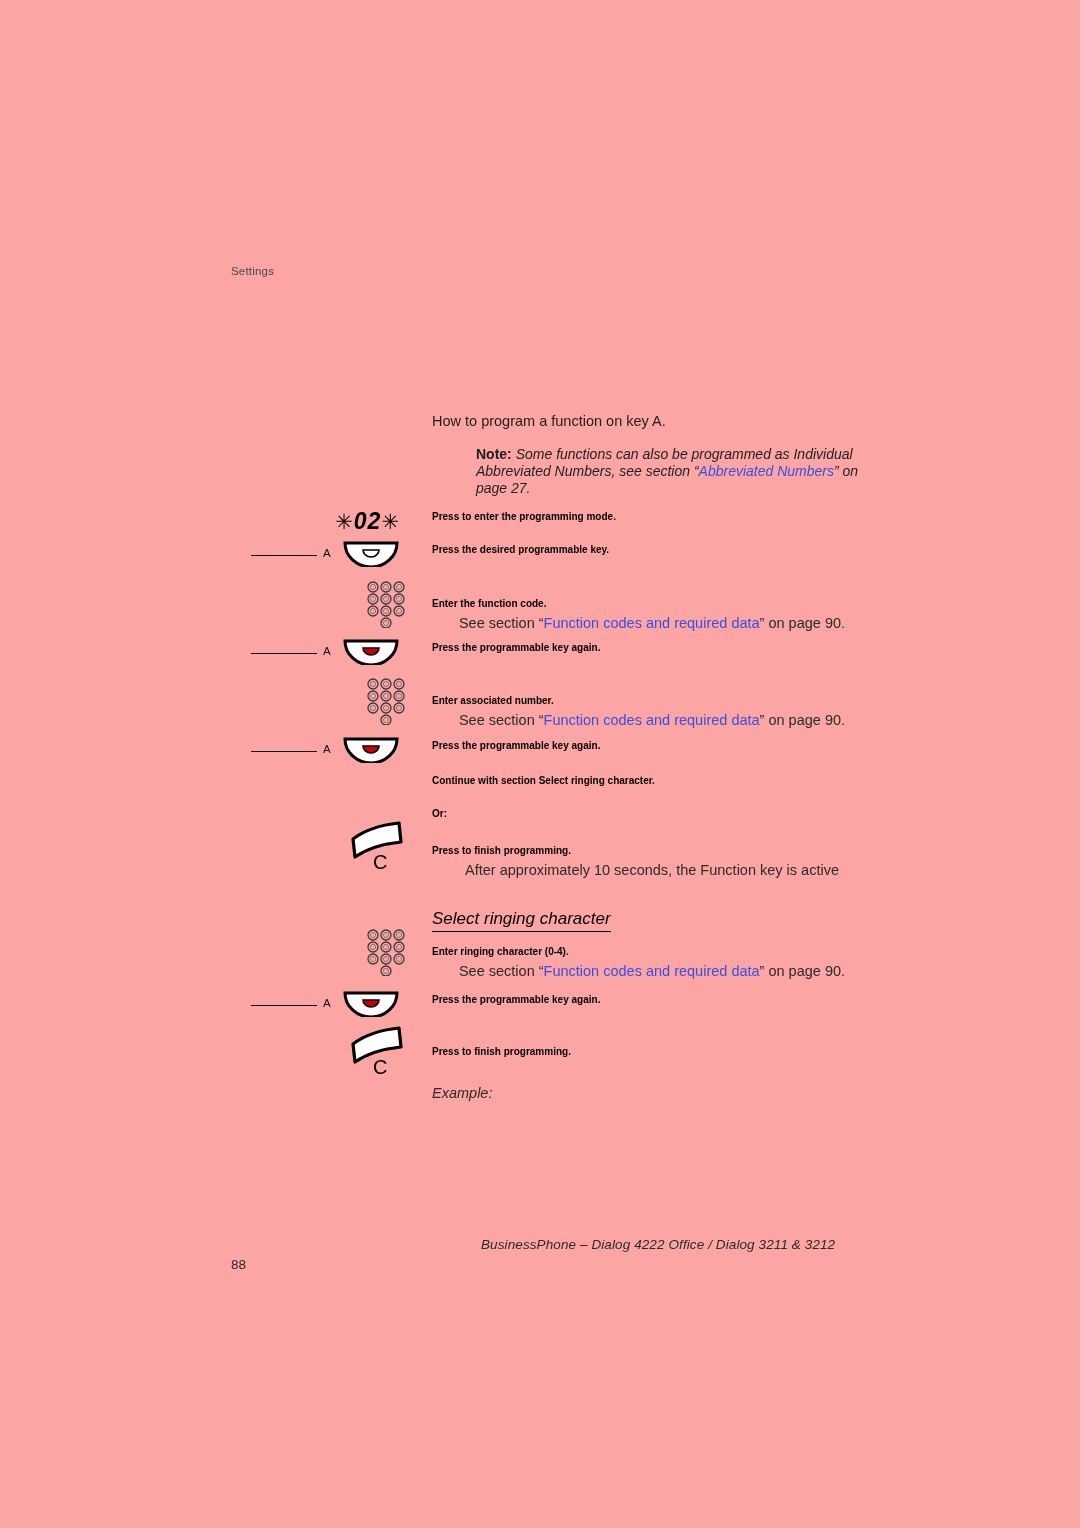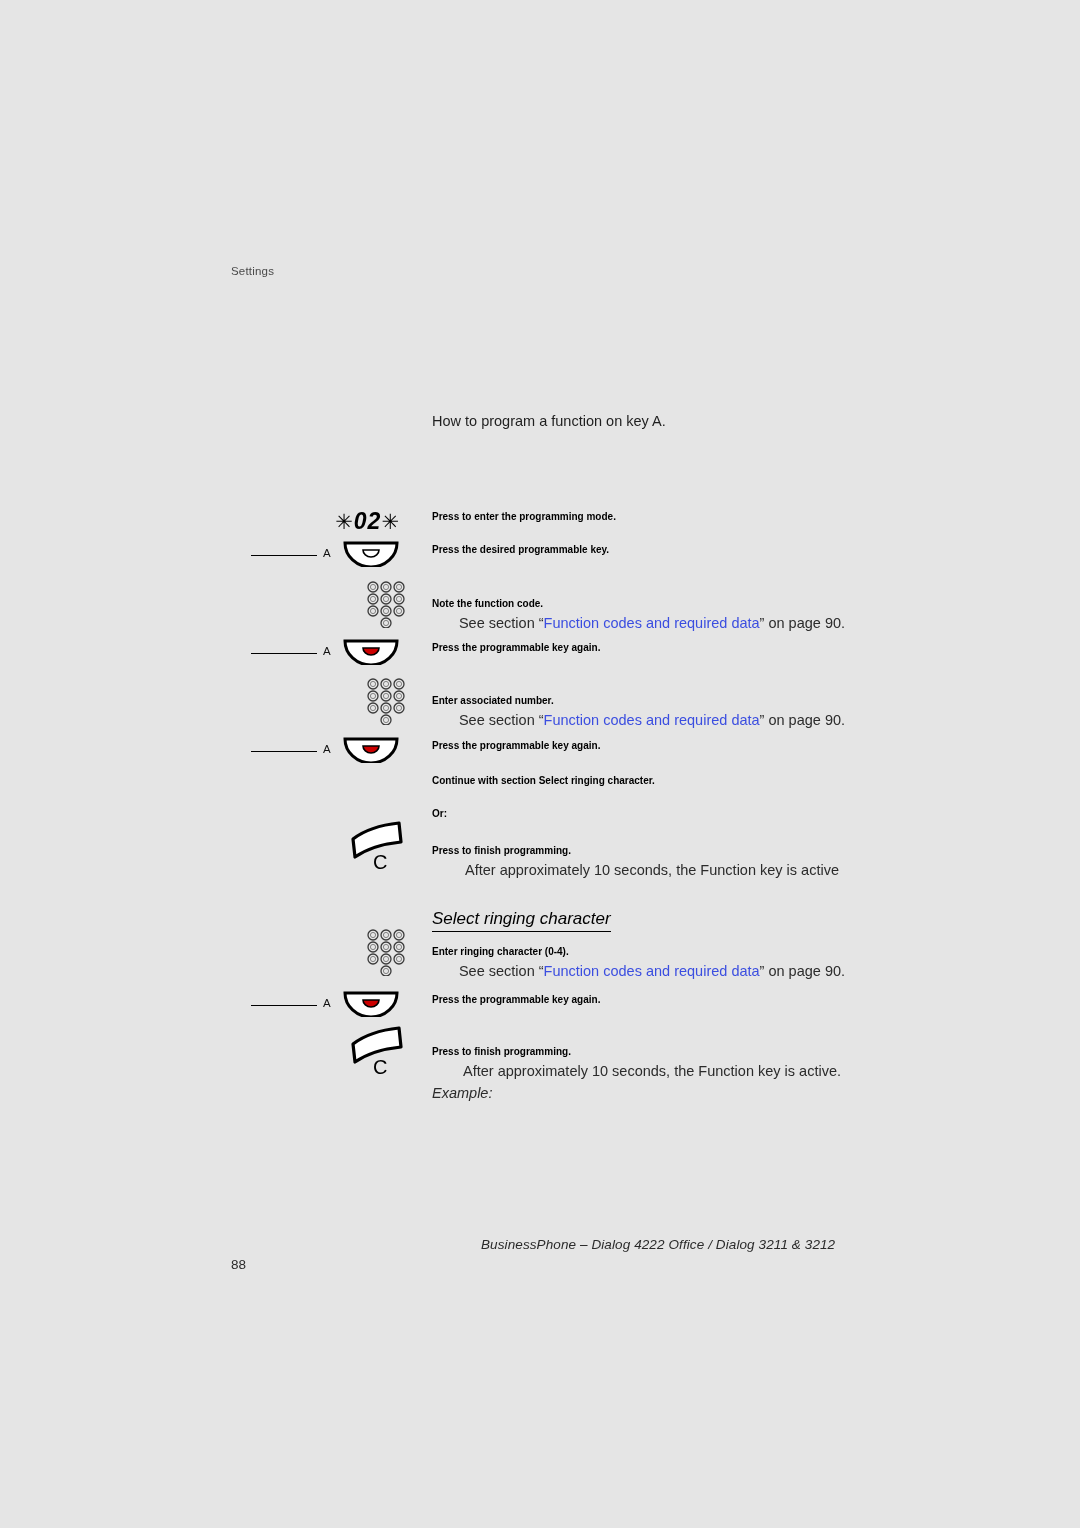--- a/index.html
+++ b/index.html
@@ -11,21 +11,21 @@
     width: 1080px;
     height: 1528px;
     position: relative;
     font-family: "Liberation Sans", sans-serif;
     color: #1a1a1a;
     -webkit-font-smoothing: antialiased;
   }
   .page {
     position: absolute;
     inset: 0;
-    background: #e5e5e5;
+    background: #fca5a5;
   }
 
   
   .running-header {
     position: absolute;
     left: 231px;
     top: 265px;
     font-size: 11.5px;
     color: #4a4a4a;
     letter-spacing: 0.2px;
@@ -229,20 +229,21 @@
 </head>
 <body>
 
 <div class="page">
 
   <div class="running-header">Settings</div>
 
 
   <div class="intro">How to program a function on key A.</div>
 
+  <div class="note"><b>Note:</b><span> Some functions can also be programmed as Individual Abbreviated Numbers, see section “</span><span class="xref-i">Abbreviated Numbers</span><span>” on page 27.</span></div>
 
   <div class="steps">
 
     <div class="step" style="top:508px">
       <div class="icon-col">
         <div class="code-glyph"><span class="star">✳</span><span>02</span><span class="star">✳</span></div>
       </div>
       <div class="text-col">
         <div class="hdr">Press to enter the programming mode.</div>
       </div>
@@ -291,21 +292,21 @@
                 <circle cx="35" cy="19" r="2.6"></circle>
               <circle cx="9" cy="31" r="2.6"></circle>
                 <circle cx="22" cy="31" r="2.6"></circle>
                 <circle cx="35" cy="31" r="2.6"></circle>
               <circle cx="22" cy="43" r="2.6"></circle>
             </g>
           </svg>
         </div>
       </div>
       <div class="text-col" style="padding-top:15px">
-        <div class="hdr">Note the function code.</div>
+        <div class="hdr">Enter the function code.</div>
         <div class="sub"><span>See section “</span><span class="xref">Function codes and required data</span><span>” on page 90.</span></div>
       </div>
     </div>
 
     <div class="step" style="top:639px">
       <div class="icon-col">
         <div class="key-row">
           <div class="key-lead"></div>
           <div class="key-letter">A</div>
           <div class="key-glyph">
@@ -464,21 +465,20 @@
       <div class="icon-col">
         <div class="ckey">
           <svg width="62" height="52" viewBox="0 0 62 52">
             <path d="M7 19 C20 9, 34 5, 53 3 L55 22 C36 24, 22 28, 9 37 Z" fill="#ffffff" stroke="#000000" stroke-width="3.2" stroke-linejoin="round"></path>
             <text x="27" y="49" font-family="Liberation Sans, sans-serif" font-size="20" fill="#000">C</text>
           </svg>
         </div>
       </div>
       <div class="text-col" style="padding-top:18px">
         <div class="hdr">Press to finish programming.</div>
-        <div class="sub">After approximately 10 seconds, the Function key is active.</div>
       </div>
     </div>
 
   </div>
 
   <div class="example-label">Example:</div>
 
   <div class="footer-page-no">88</div>
   <div class="footer-title">BusinessPhone – Dialog 4222 Office / Dialog  3211 &amp; 3212</div>
 

